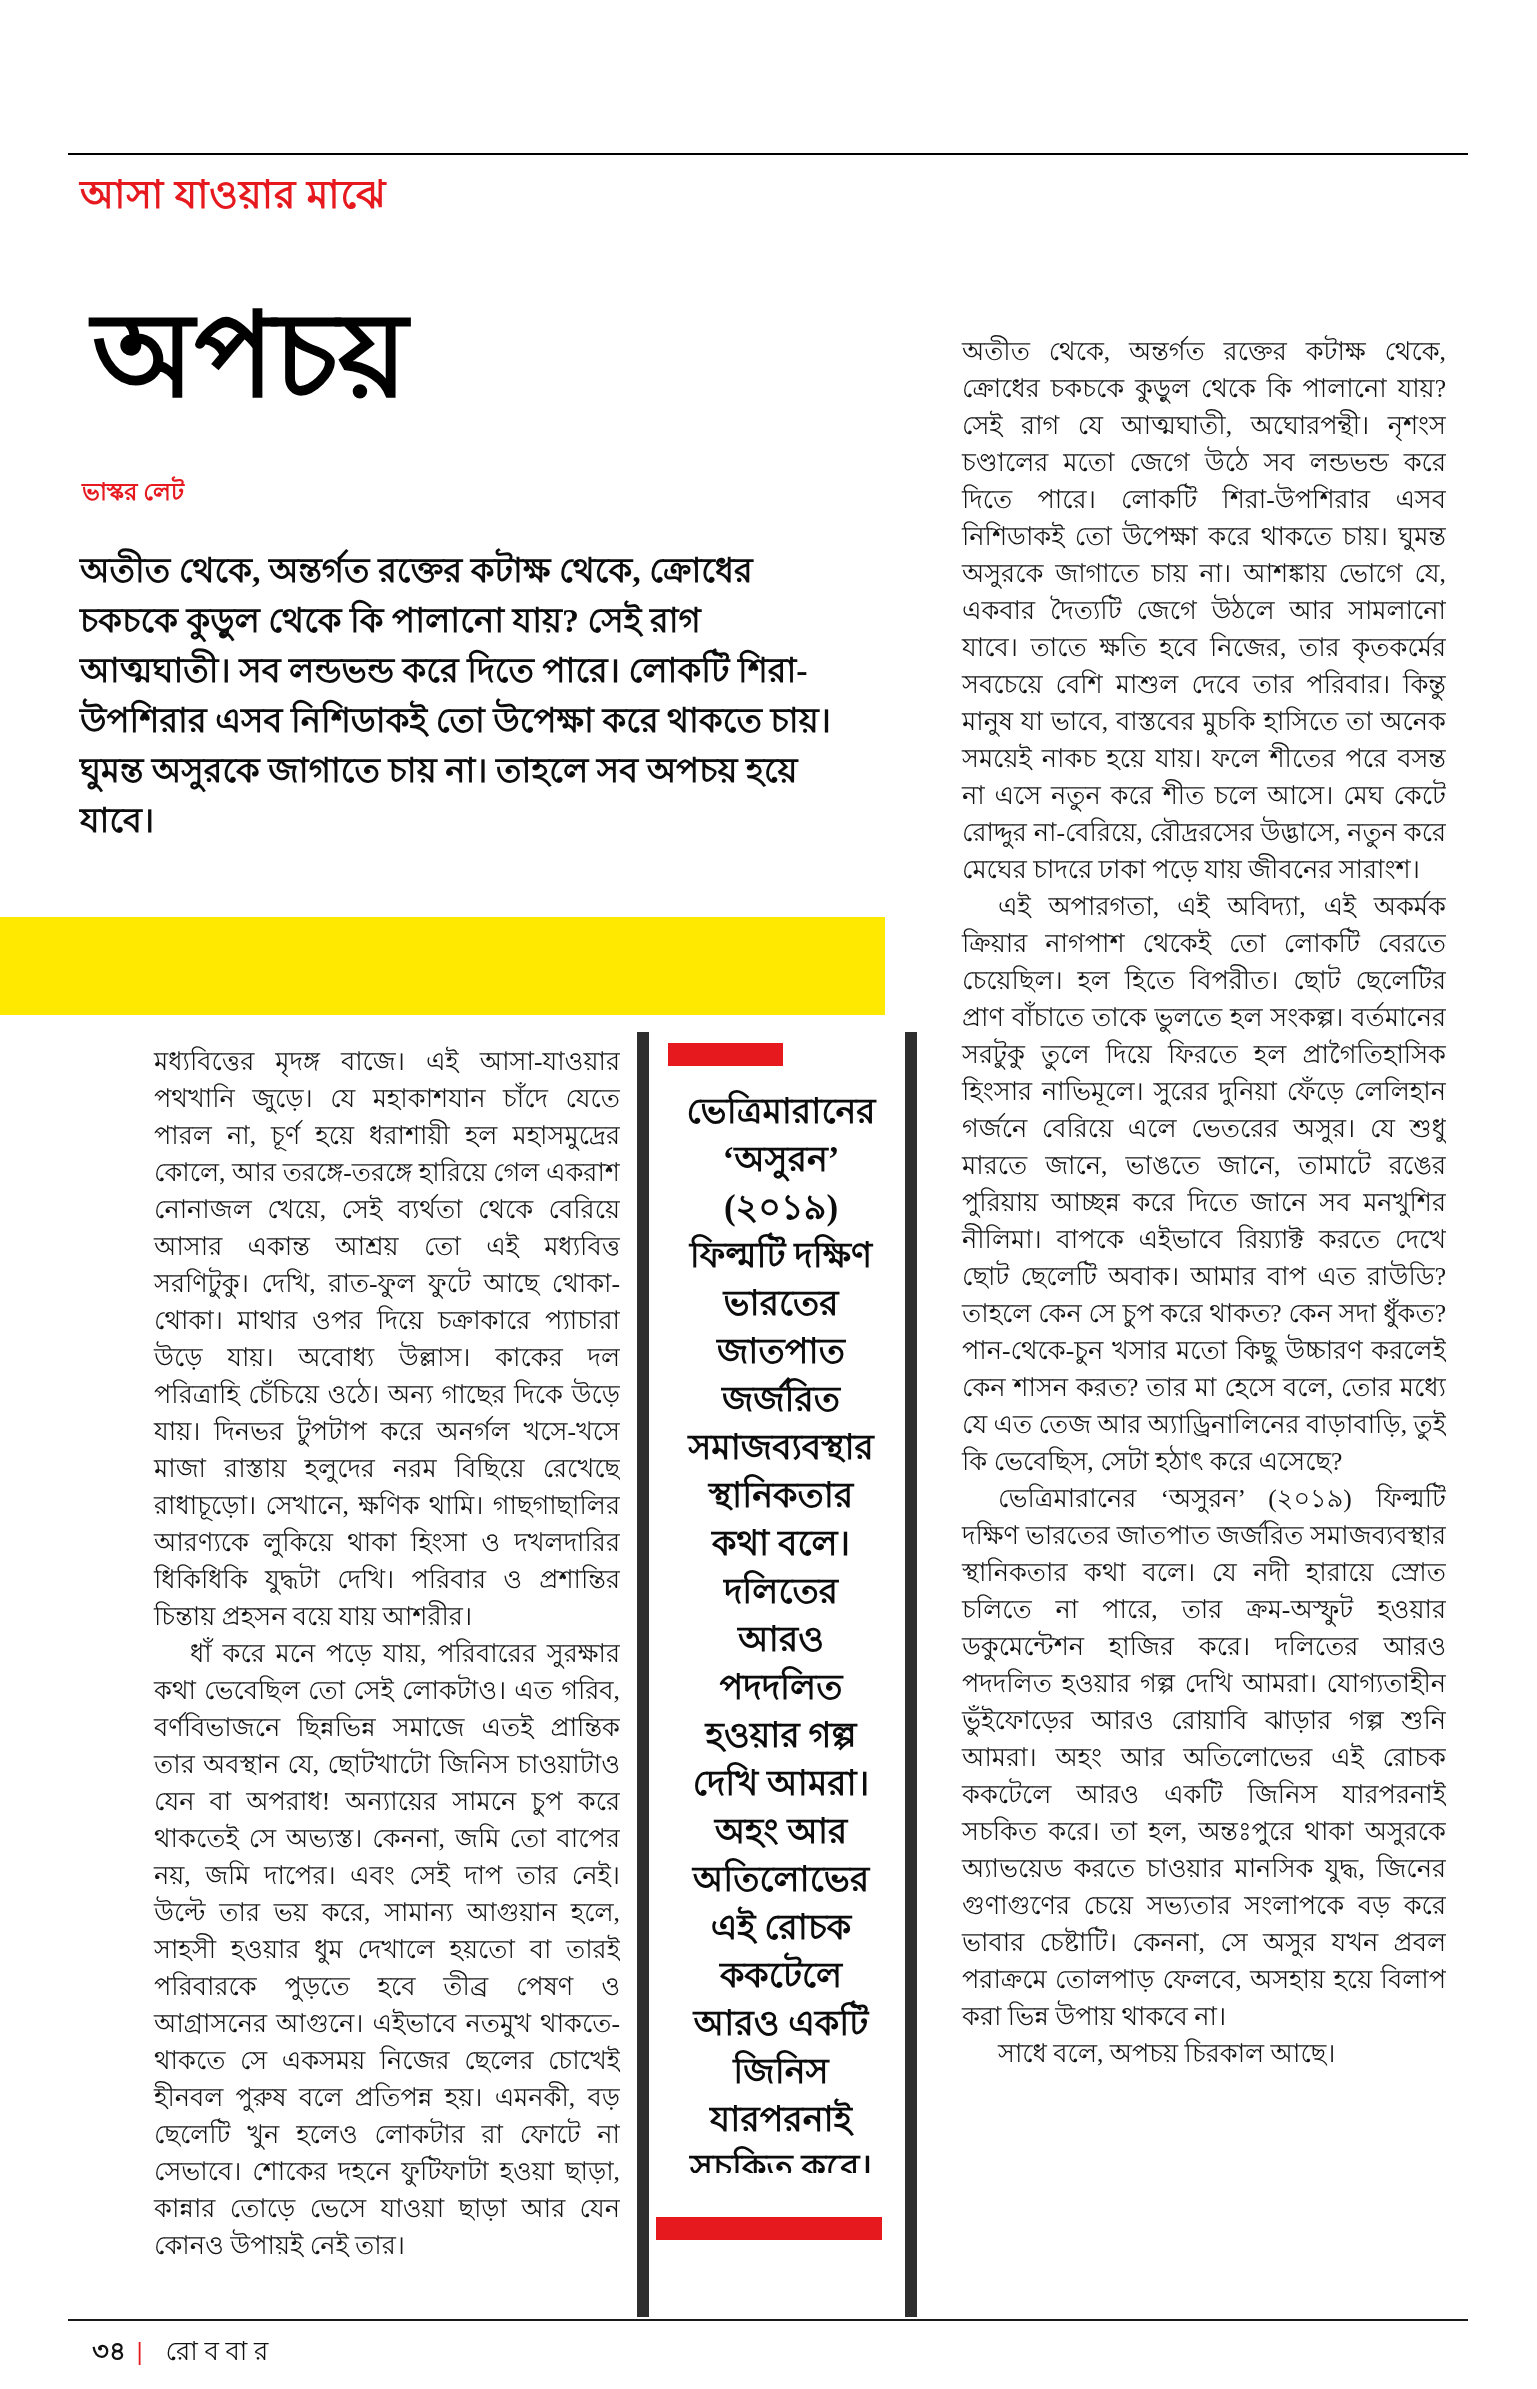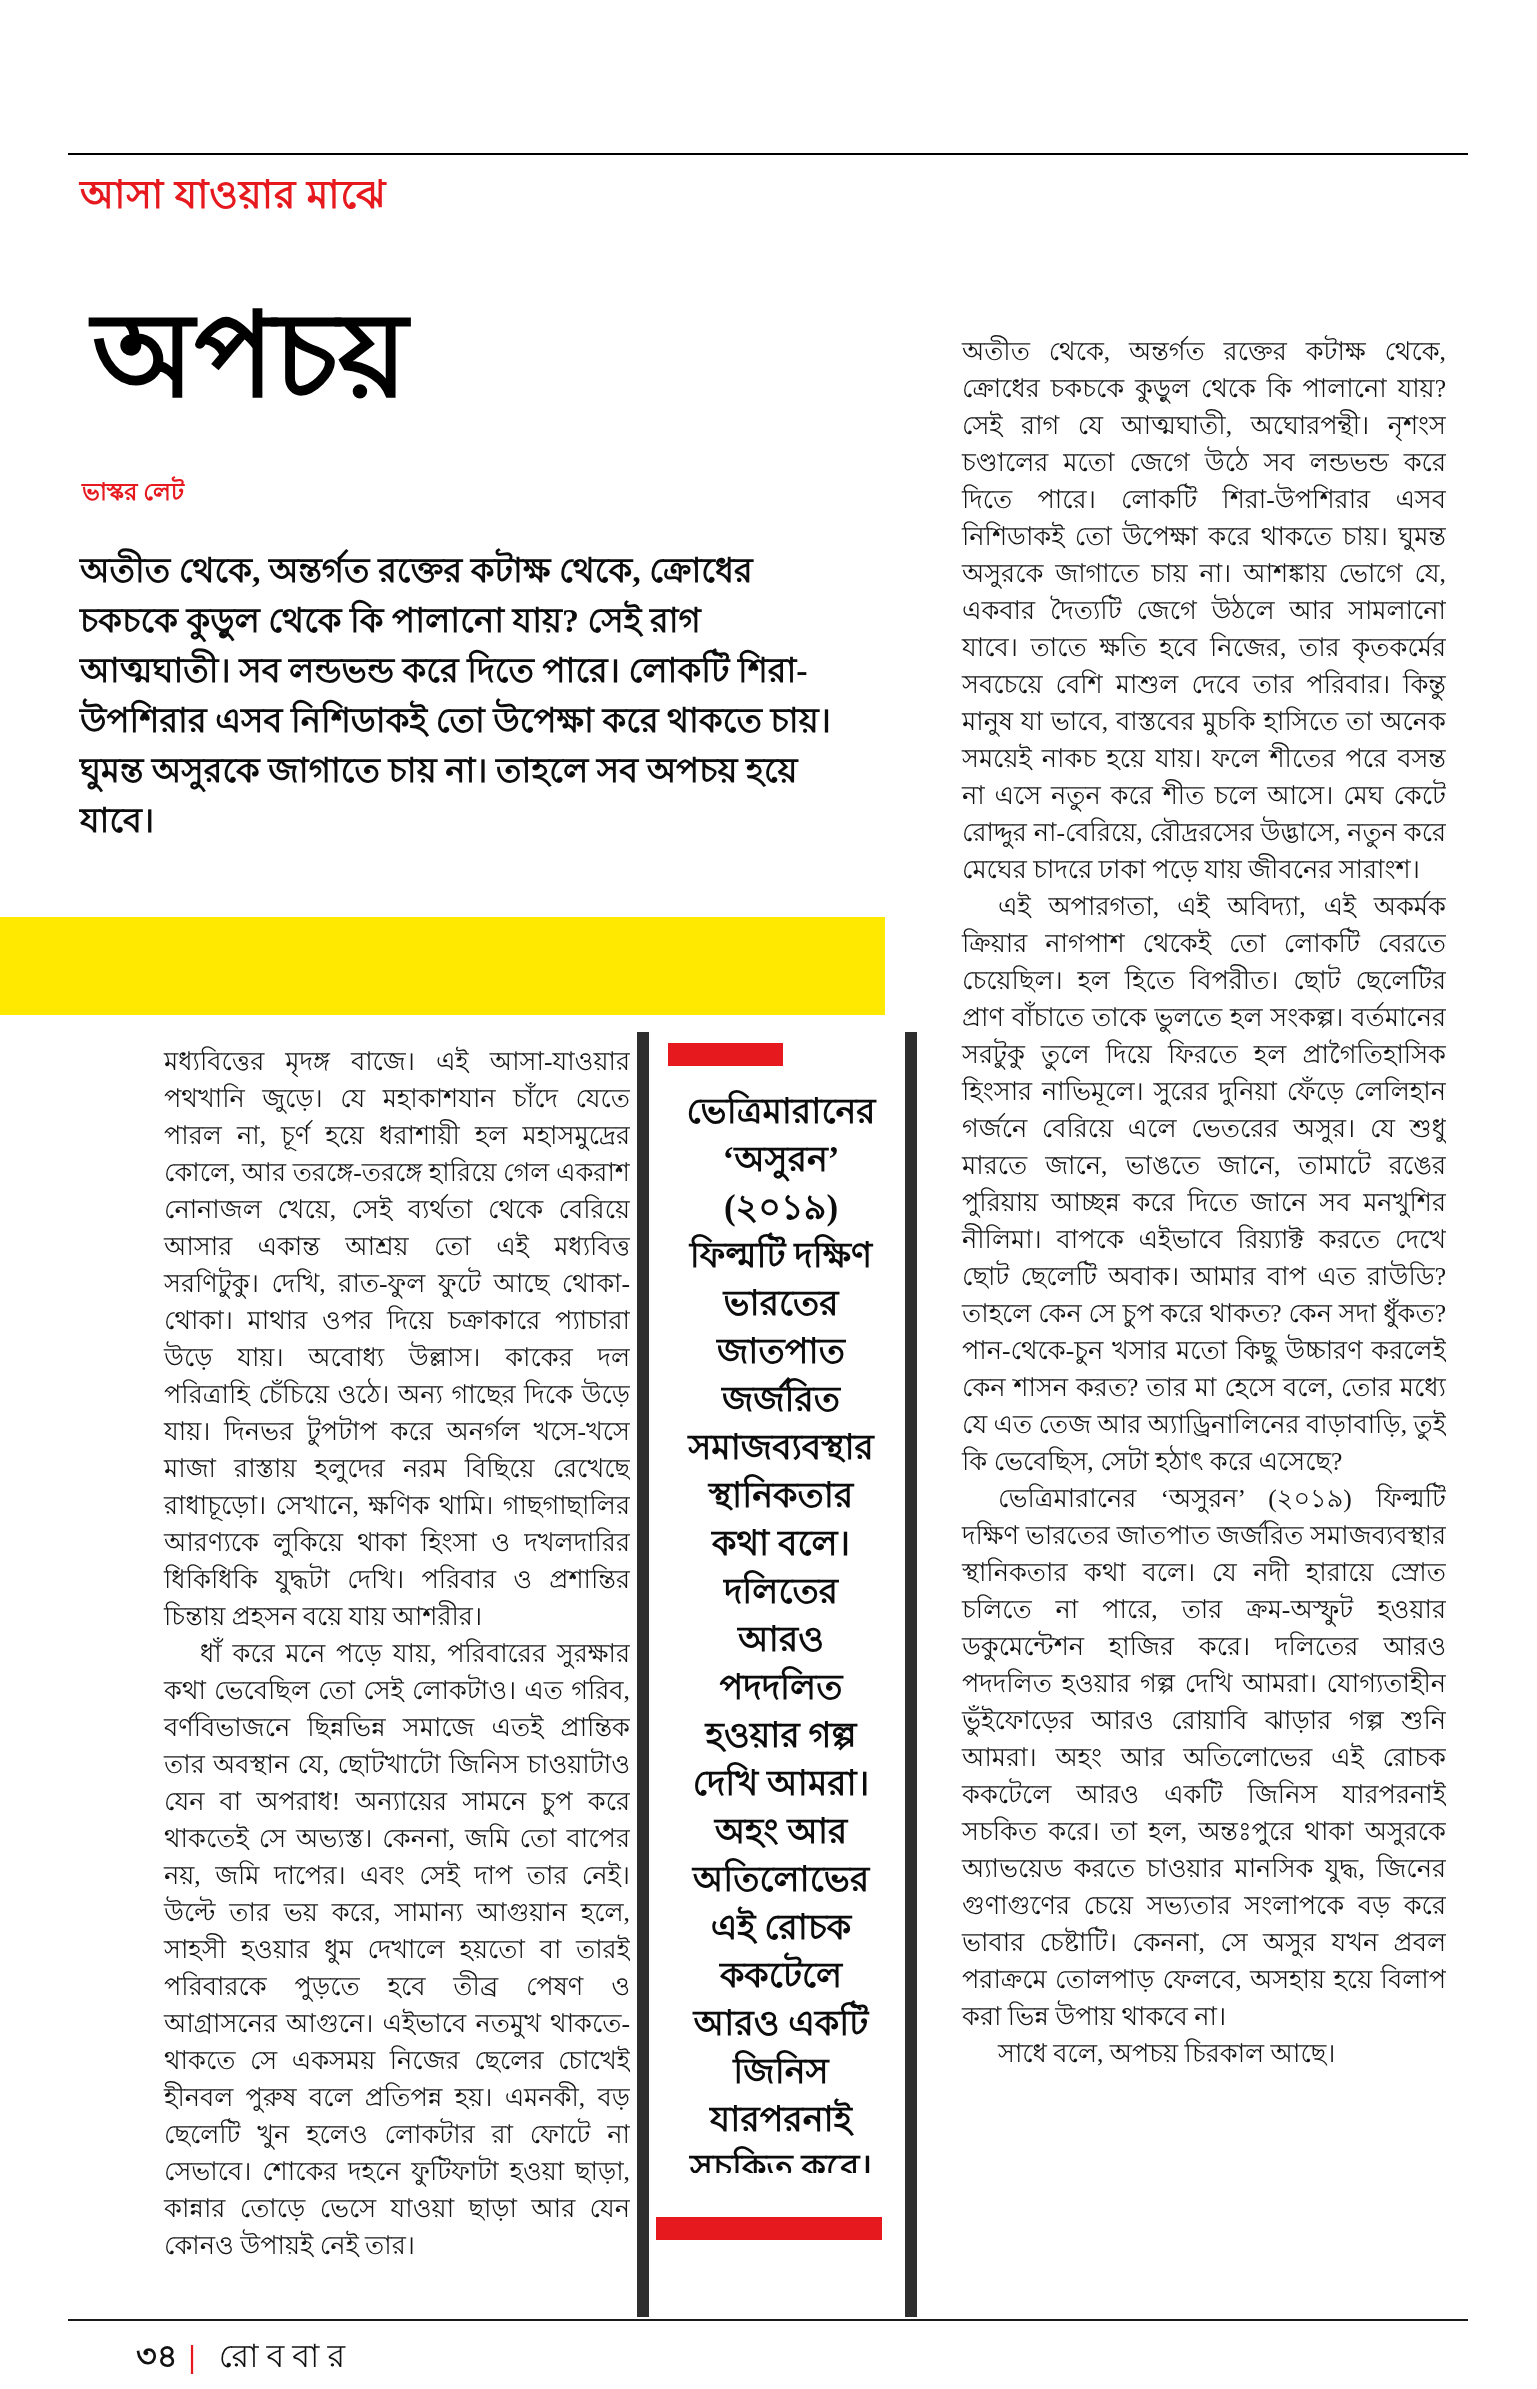--- a/index.html
+++ b/index.html
@@ -46,21 +46,21 @@
     background: var(--highlight, #ffe900);
   }
   .body-col {
     position: absolute;
     font-size: 25.6px; line-height: 37px;
     text-align: justify; color: #161616;
     overflow: hidden;
   }
   .body-col p { margin: 0; }
   .body-col p + p { text-indent: 36px; }
-  .col-left   { left: 140px;  top: 1043px; width: 490px; height: 1265px; }
+  .col-left   { left: 130px;  top: 1043px; width: 490px; height: 1265px; }
   .col-right  { left: 938px; top: 333px;  width: 508px; height: 1969px; }
   .vrule {
     position: absolute; top: 1032px;
     width: 1.6px; height: 1285px; background: #2e2e2e;
   }
   .vrule-1 { left: 637px; }
   .vrule-2 { left: 905px; }
   .pullquote-box {
     position: absolute; left: 656px; top: 1043px;
     width: 226px; height: 1197px;
@@ -79,21 +79,21 @@
     position: absolute; left: 0; bottom: 0;
     width: 226px; height: 23px;
     background: var(--accent, #e6191f);
   }
   .footer-rule {
     position: absolute; left: 68px; top: 2319px;
     width: 1400px; height: 1.6px; background: #1a1a1a;
   }
   .footer {
     position: absolute; left: 68px; top: 2331px;
-    font-size: 32px; color: #111; margin-left: 44px;
+    font-size: 26px; color: #111;
   }
   .footer .sep { color: var(--accent, #e6191f); padding: 0 11px; font-weight: bold; }
   .footer .pageno { font-weight: bold; }
 </style>
 </head>
 <body>
 
 <div class="page">
 
   <div class="top-rule"></div>

